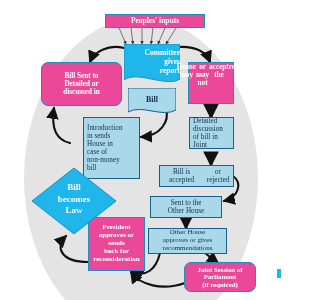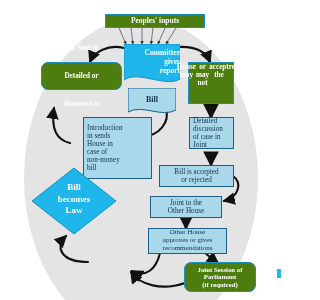--- a/index.html
+++ b/index.html
@@ -2,21 +2,21 @@
 <html><head>
 <meta charset="utf-8">
 <style>
   html,body{margin:0;padding:0;background:#ffffff;}
   body{width:282px;height:300px;overflow:hidden;
        font-family:"Liberation Serif",serif;}
   #canvas{position:relative;width:282px;height:300px;background:#ffffff;}
   #canvas svg{position:absolute;left:0;top:0;width:282px;height:300px;}
   .node{position:absolute;display:flex;align-items:center;justify-content:center;
         text-align:center;box-sizing:border-box;line-height:1.12;}
-  .bright{background:#4d7c0f;border:1px solid #1a8fbe;color:#ffffff;font-weight:bold;}
+  .bright{background:#ec4899;border:1px solid #1a8fbe;color:#ffffff;font-weight:bold;}
   .pale{background:#a8d8ea;border:1px solid #1a5f8a;color:#15304d;}
   .rnd{border-radius:7px;}
   .lbl{display:block;padding:0 2px;}
 </style>
 </head>
 <body>
 
 <div id="canvas">
 
   <svg viewBox="0 0 282 300">
@@ -78,21 +78,21 @@
     <svg viewBox="0 0 56 44" style="position:absolute;left:0;top:0;width:56px;height:44px;">
       <path d="M0,0 H56 V35 C42,44 14,26 0,36 Z" fill="#1fb6ec" stroke="#1a8fbe" stroke-width="1"></path>
     </svg>
     <div style="position:absolute;left:0;top:4px;width:56px;text-align:right;color:#fff;font-weight:bold;font-size:7.5px;line-height:1.2;">
       <span>Committee</span><br>
       <span>gives</span><br>
       <span>report</span>
     </div>
   </div>
 
-  <div class="node bright rnd" style="left:41px;top:62px;width:81px;height:28px;font-size:7.2px;flex-direction:column;gap:20px;">
+  <div class="node bright rnd" style="left:41px;top:62px;width:81px;height:44px;font-size:7.2px;flex-direction:column;">
     <span>Bill Sent to</span>
     <span>Detailed or</span>
     <span>discussed in</span>
   </div>
 
   <div class="node bright" style="left:188px;top:62px;width:46px;height:42px;font-size:7.2px;flex-direction:row;align-items:flex-start;padding-left:3px;">
     <span>House may</span>
     <span>or may not</span>
     <span>accept the</span>
     <span>report</span>
@@ -100,58 +100,65 @@
 
   <div style="position:absolute;left:128px;top:88px;width:48px;height:30px;">
     <svg viewBox="0 0 48 30" style="position:absolute;left:0;top:0;width:48px;height:30px;">
       <path d="M0,0 H48 V22 C34,30 14,16 0,24 Z" fill="#a8d8ea" stroke="#1a5f8a" stroke-width="1"></path>
     </svg>
     <div style="position:absolute;left:0;top:7px;width:48px;text-align:center;color:#15304d;font-weight:bold;font-size:8px;">
       <span>Bill</span>
     </div>
   </div>
 
-  <div class="node pale" style="left:83px;top:117px;width:69px;height:62px;font-size:7.2px;flex-direction:column;align-items:flex-start;padding-left:3px;justify-content:center;">
+  <div class="node pale" style="left:83px;top:117px;width:57px;height:62px;font-size:7.2px;flex-direction:column;align-items:flex-start;padding-left:3px;justify-content:center;">
     <span>Introduction</span>
     <span>in sends</span>
     <span>House in</span>
     <span>case of</span>
     <span>non-money</span>
     <span>bill</span>
   </div>
 
   <div class="node pale" style="left:189px;top:117px;width:45px;height:32px;font-size:7.2px;flex-direction:column;align-items:flex-start;padding-left:3px;">
     <span>Detailed</span>
     <span>discussion</span>
-    <span>of case in</span>
+    <span>of bill in</span>
     <span>Joint</span>
   </div>
 
-  <div class="node pale" style="left:159px;top:165px;width:75px;height:22px;font-size:7.2px;flex-direction:column;">
+  <div class="node pale" style="left:159px;top:165px;width:75px;height:22px;font-size:7.2px;flex-direction:row;">
     <span>Bill is accepted</span>
     <span>or rejected</span>
   </div>
 
   <div class="node pale" style="left:150px;top:196px;width:72px;height:22px;font-size:7.2px;flex-direction:column;">
-    <span>Joint to the</span>
+    <span>Sent to the</span>
     <span>Other House</span>
   </div>
 
   <div class="node pale" style="left:148px;top:228px;width:79px;height:26px;font-size:7px;flex-direction:column;">
     <span>Other House</span>
     <span>approves or gives</span>
     <span>recommendations</span>
   </div>
 
   <div class="node bright rnd" style="left:184px;top:262px;width:72px;height:30px;font-size:6.8px;flex-direction:column;">
     <span>Joint Session of</span>
     <span>Parliament</span>
     <span>(if required)</span>
   </div>
 
+  <div class="node bright" style="left:88px;top:217px;width:57px;height:54px;font-size:7px;flex-direction:column;">
+    <span>President</span>
+    <span>approves or</span>
+    <span>sends</span>
+    <span>back for</span>
+    <span>reconsideration</span>
+  </div>
 
   <div style="position:absolute;left:32px;top:168px;width:84px;height:66px;">
     <svg viewBox="0 0 84 66" style="position:absolute;left:0;top:0;width:84px;height:66px;">
       <polygon points="42,0 84,33 42,66 0,33" fill="#1fb6ec" stroke="#1a8fbe" stroke-width="1"></polygon>
     </svg>
     <div style="position:absolute;left:0;top:14px;width:84px;text-align:center;color:#fff;font-weight:bold;font-size:9px;line-height:1.3;">
       <span>Bill</span><br>
       <span>becomes</span><br>
       <span>Law</span>
     </div>

